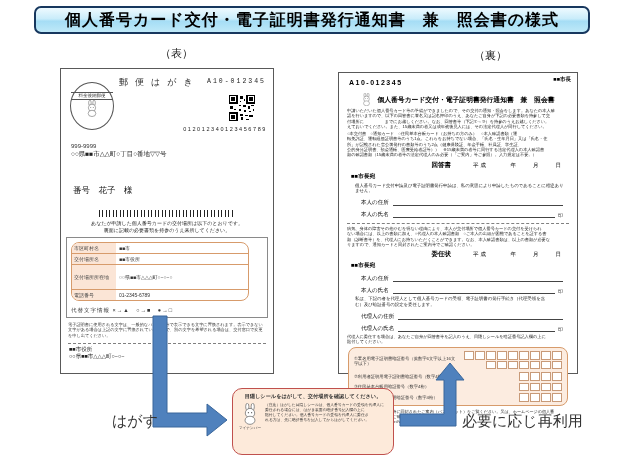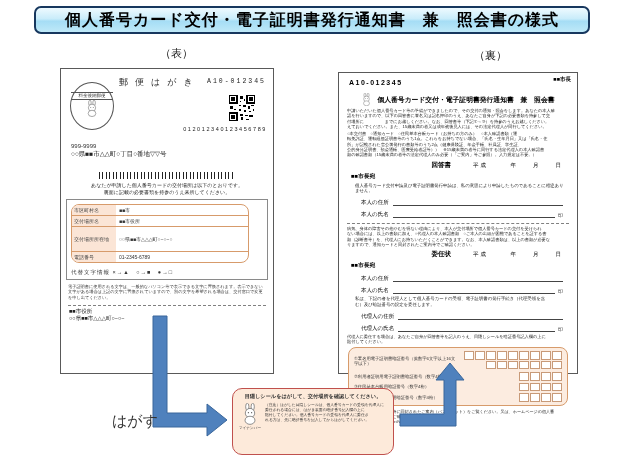--- a/index.html
+++ b/index.html
@@ -156,20 +156,21 @@
           <rect x="9" y="15" width="2" height="2" fill="#000"></rect>
         <rect x="13" y="16" width="2" height="1" fill="#000"></rect>
           <rect x="16" y="16" width="3" height="2" fill="#000"></rect>
         <rect x="10" y="18" width="1" height="2" fill="#000"></rect>
           <rect x="14" y="19" width="2" height="1" fill="#000"></rect>
       </svg>
       <div class="qr-num">012012340123456789</div>
     </div>
     <div class="postal">999-9999</div>
     <div class="addr">○○県■■市△△町○丁目○番地▽▽号</div>
+    <div class="recipient">番号　花子　様</div>
     <div class="barcode"></div>
     <div class="notice">
       <div>あなたが申請した個人番号カードの交付場所は以下のとおりです。</div>
       <div>裏面に記載の必要書類を持参のうえ来所してください。</div>
     </div>
     <div class="front-box">
       <div class="otable">
         <div class="otr">
           <div class="otl">市区町村名</div>
           <div class="otv">■■市</div>
@@ -360,14 +361,15 @@
       </div>
     </div>
   </div>
 
   <svg class="overlay" viewBox="0 0 624 468">
     <polygon points="153,316 167,316 167,413 207,413 207,404 227,420 207,436 207,427 153,427" fill="#4f81bd" stroke="#3a679b" stroke-width="1"></polygon>
     <polygon points="400,414 444,414 444,380 436,380 450,363 464,380 456,380 456,426 400,426" fill="#4f81bd" stroke="#3a679b" stroke-width="1"></polygon>
   </svg>
 
   <div class="flow-label" id="peel-label">はがす</div>
+  <div class="flow-label" id="reuse-label">必要に応じ再利用</div>
 
 </div>
 
 </body></html>

